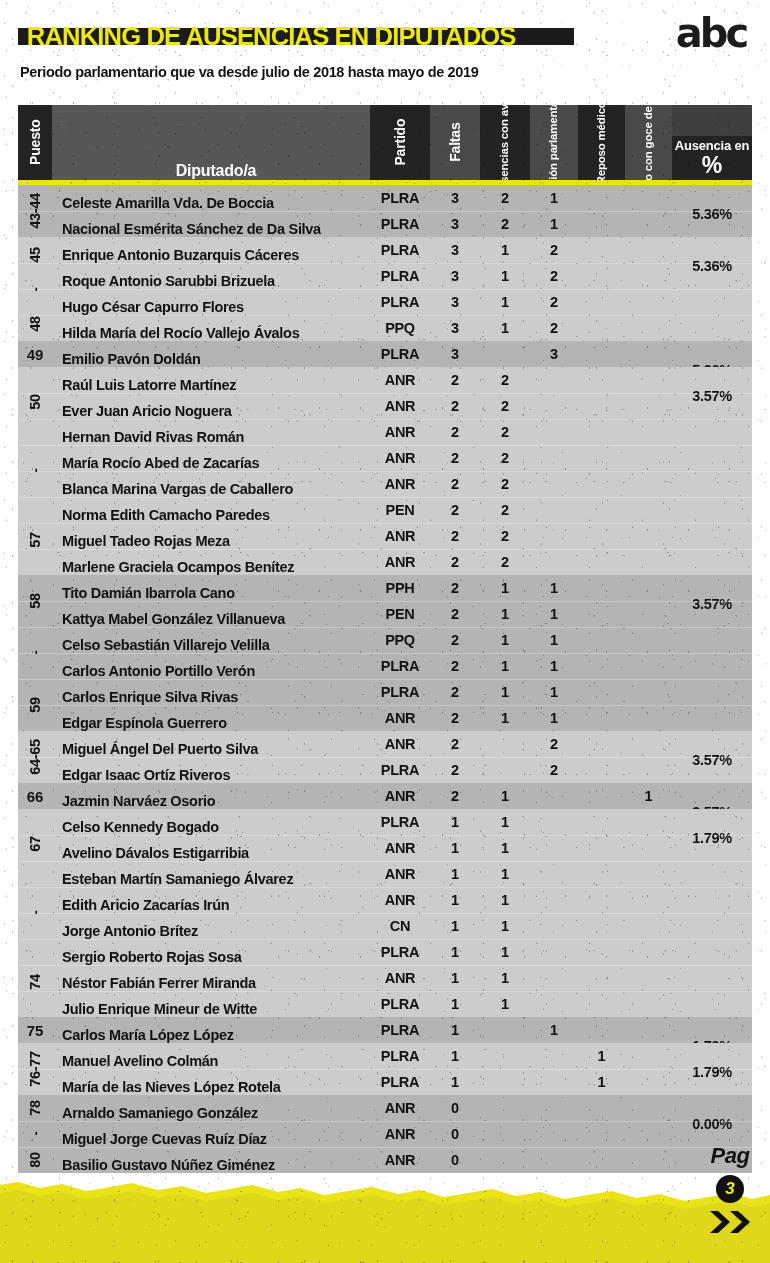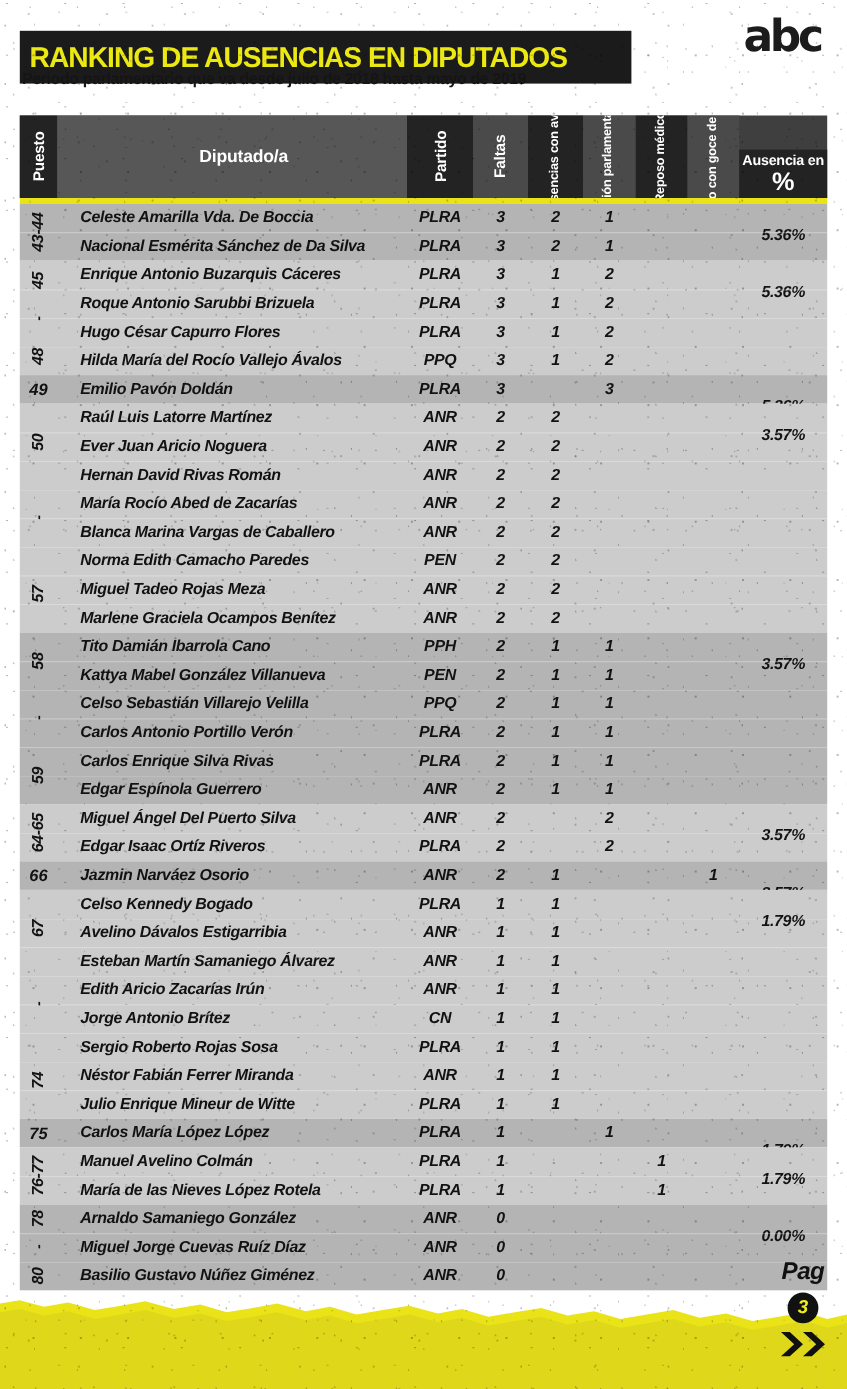--- a/index.html
+++ b/index.html
@@ -44,21 +44,21 @@
     width:86px;height:42px;
     display:flex;align-items:center;justify-content:center;
     font-weight:bold;font-size:40px;letter-spacing:-3px;
     color:#1c1c1c;
     font-family:"DejaVu Sans", sans-serif;
     line-height:1;
   }
 
   .title-bar{
     position:absolute;left:18px;top:28px;
-    width:556px;height:48px;
+    width:556px;height:17px;
     background:#1b1b1b;
     display:flex;align-items:center;
   }
   .title-bar span{
     color:#ece812;
     font-size:26px;
     font-weight:bold;
     letter-spacing:-.9px;
     padding-left:9px;
     white-space:nowrap;
@@ -101,21 +101,21 @@
     text-align:center;
   }
   .th .rot.small{font-size:11.5px;}
   .th .flat{font-size:13px;text-align:center;line-height:1.1;letter-spacing:-.2px;}
   .th .flat b{display:block;font-size:23px;line-height:1;margin-top:1px;}
 
   .yellow-rule{
     height:5px;background:#e9e317;width:734px;
   }
 
-  .tbody{position:relative;font-style:italic;}
+  .tbody{position:relative;}
 
   .group{position:relative;}
   .group.band-a{background:#b4b4b4;}
   .group.band-b{background:#cccccc;}
 
   .row{
     display:flex;
     height:26px;
     align-items:center;
     box-sizing:border-box;
@@ -126,21 +126,21 @@
   .cell{
     box-sizing:border-box;
     display:flex;align-items:center;
     font-size:14.5px;font-weight:bold;color:#121212;
     letter-spacing:-.3px;
     height:100%;
     overflow:hidden;
     white-space:nowrap;
   }
   .c-rank{width:34px;justify-content:center;}
-  .c-name{width:318px;padding-left:21px;}
+  .c-name{width:318px;padding-left:10px;align-items:flex-end;}
   .c-party{width:60px;justify-content:center;}
   .c-faltas{width:50px;justify-content:center;}
   .c-aviso{width:50px;justify-content:center;}
   .c-mision{width:48px;justify-content:center;}
   .c-reposo{width:47px;justify-content:center;}
   .c-permiso{width:47px;justify-content:center;}
   .c-pct{width:80px;justify-content:center;margin-top:31px;}
 
   
   .rankcol{

